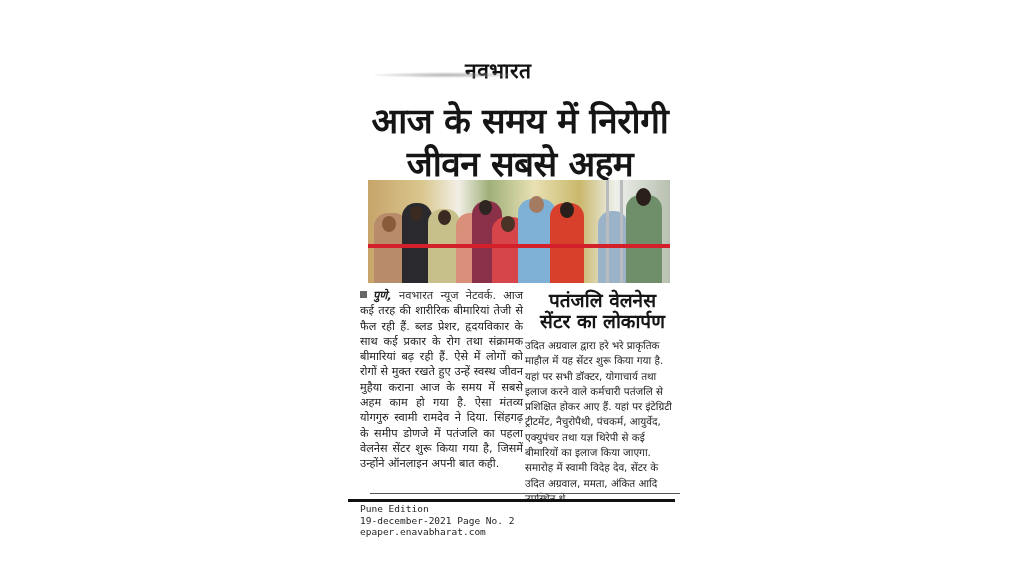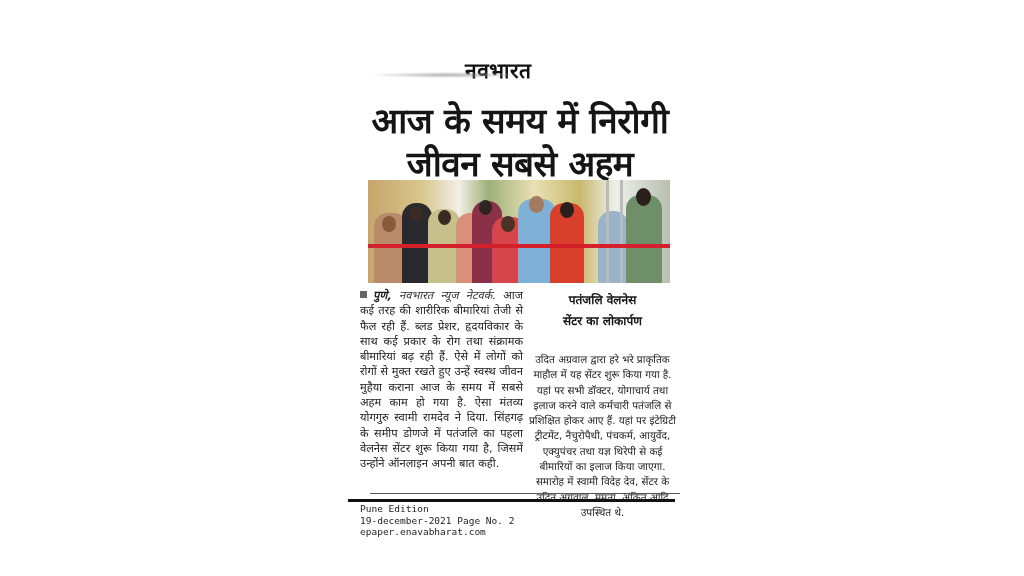--- a/index.html
+++ b/index.html
@@ -83,39 +83,38 @@
       font-weight: bold;
       font-style: italic;
     }
     .col-left .bullet {
       display: inline-block;
       width: 7px; height: 7px;
       background: #666;
       margin-right: 6px;
       vertical-align: 1px;
     }
-    .col-left .network { color: #333; font-style: italic; }
+    .col-left .network { color: #333; }
     .col-right {
       position: absolute;
       left: 165px; top: 250px;
       width: 155px;
     }
     .subhead {
       text-align: center;
-      font-size: 12px;
+      font-size: 19px;
       line-height: 21px;
       font-weight: bold;
       color: #151515;
-      margin-bottom: 20px;
+      margin-bottom: 6px;
     }
     .col-right .body {
       font-size: 10.3px;
       line-height: 15.3px;
       color: #1c1c1c;
-      text-align: center;
     }
     .rule-thin {
       position: absolute;
       left: 10px; top: 453px;
       width: 310px; height: 1px;
       background: #555;
     }
     .rule-thick {
       position: absolute;
       left: -12px; top: 459px;

